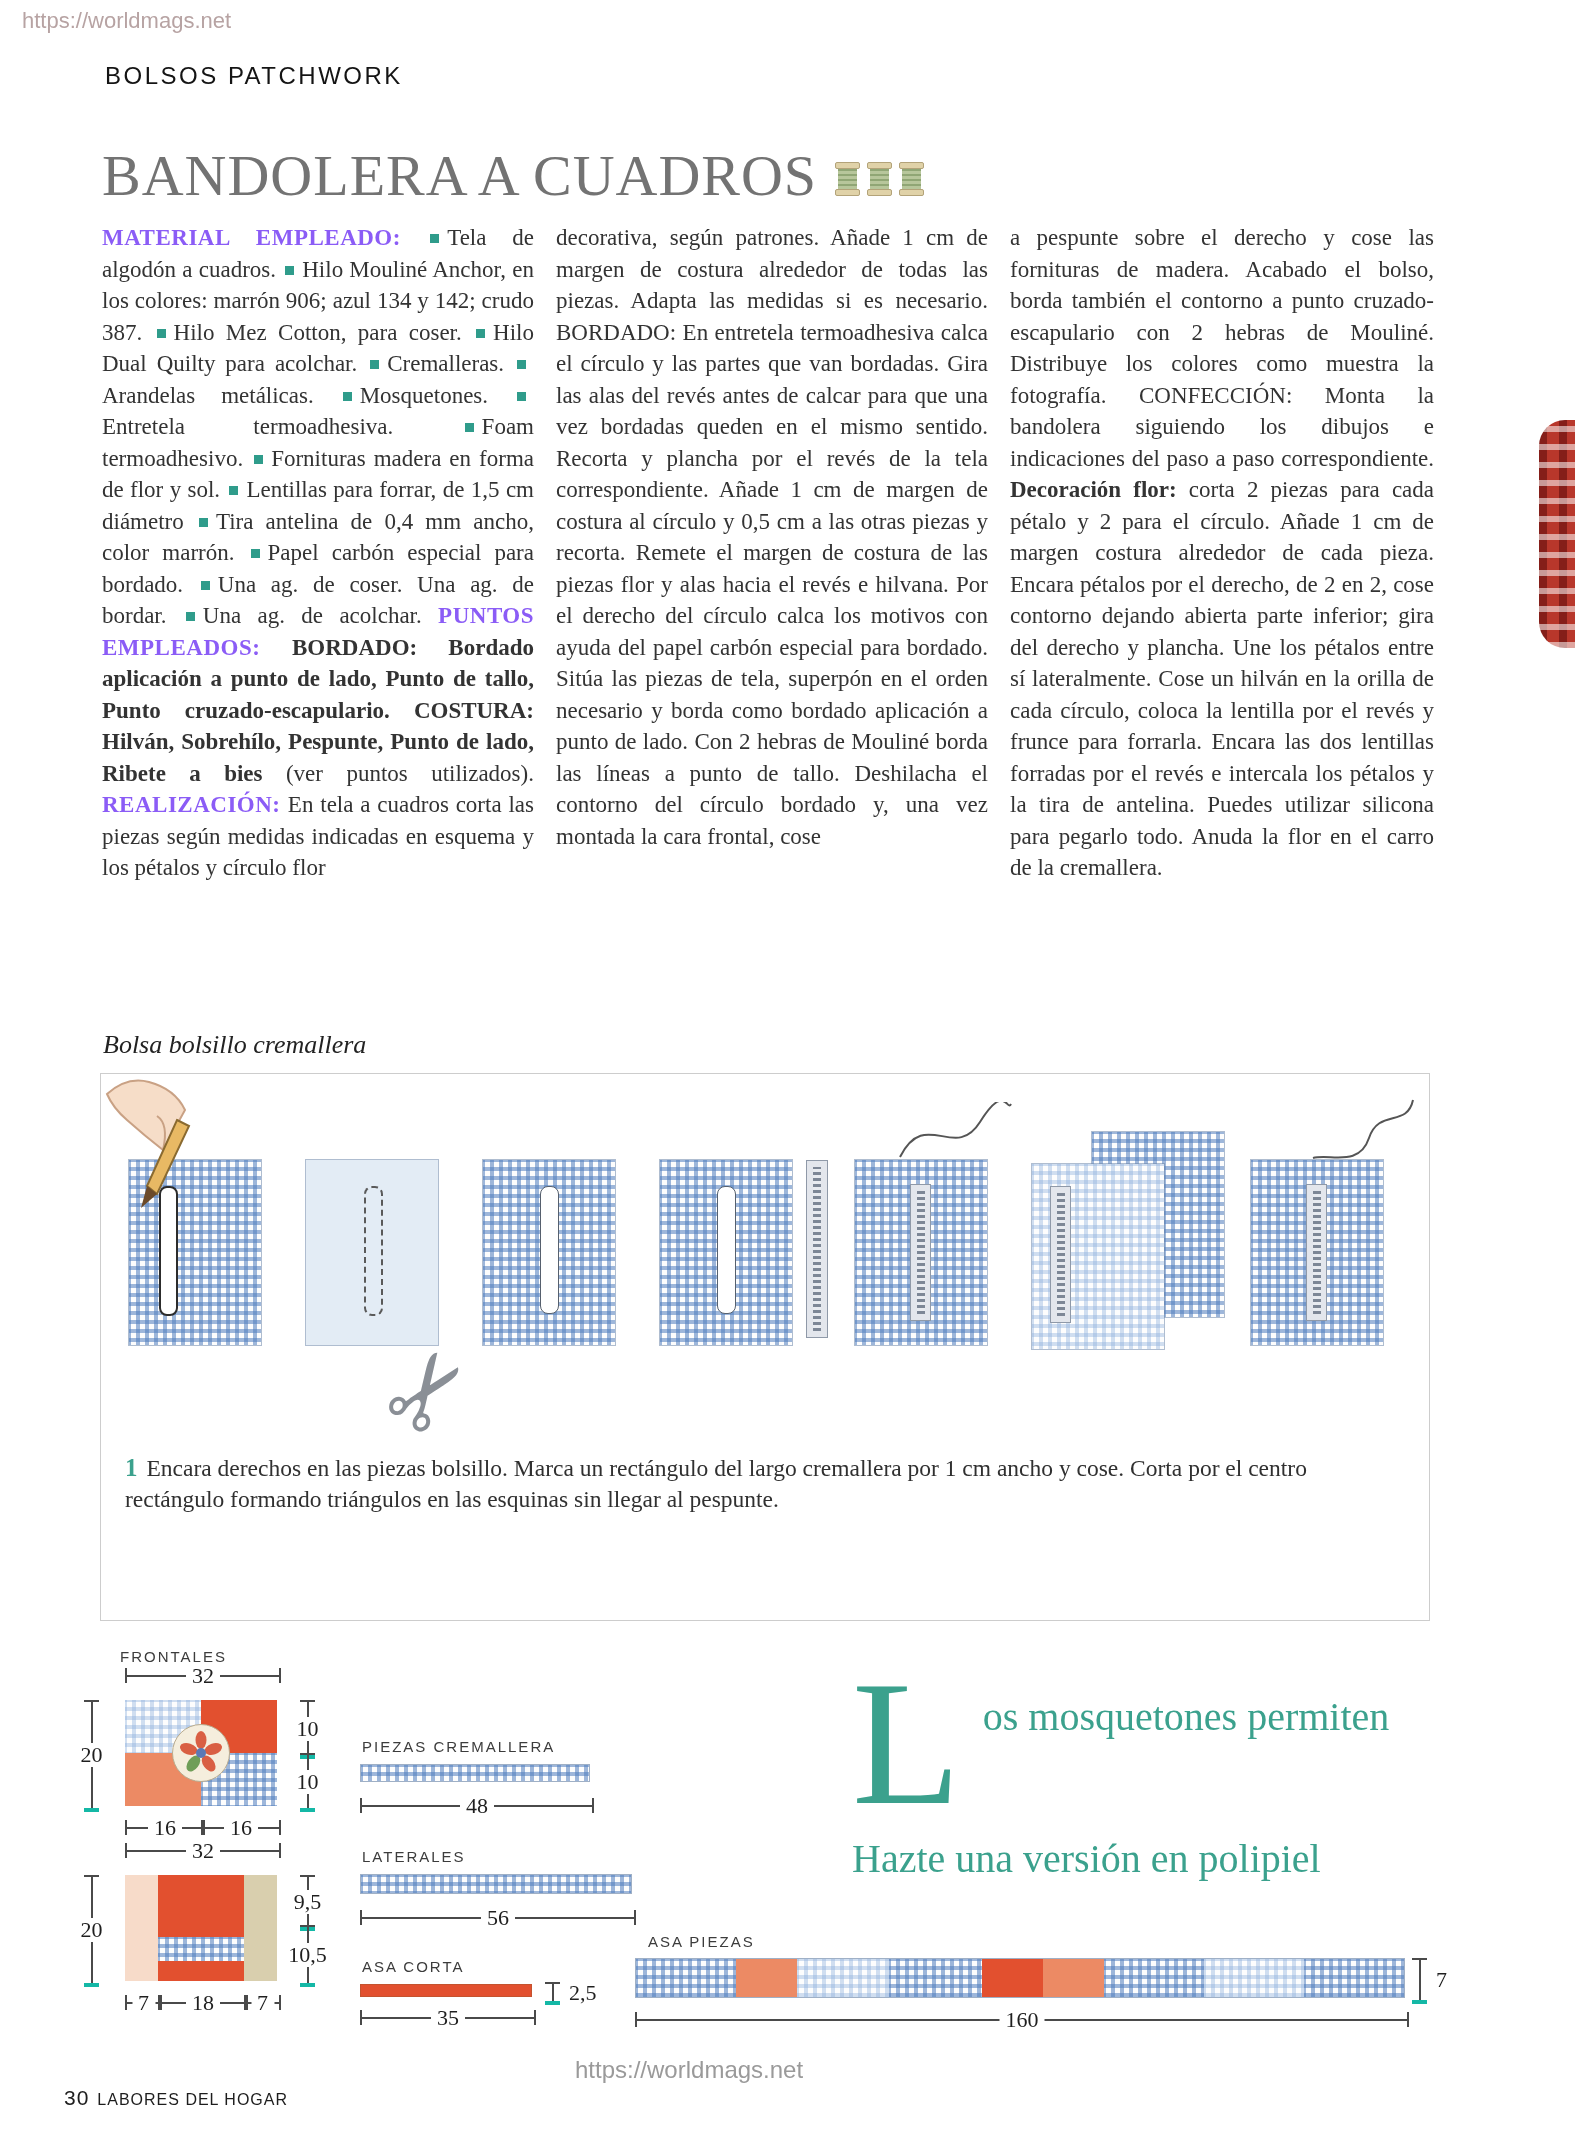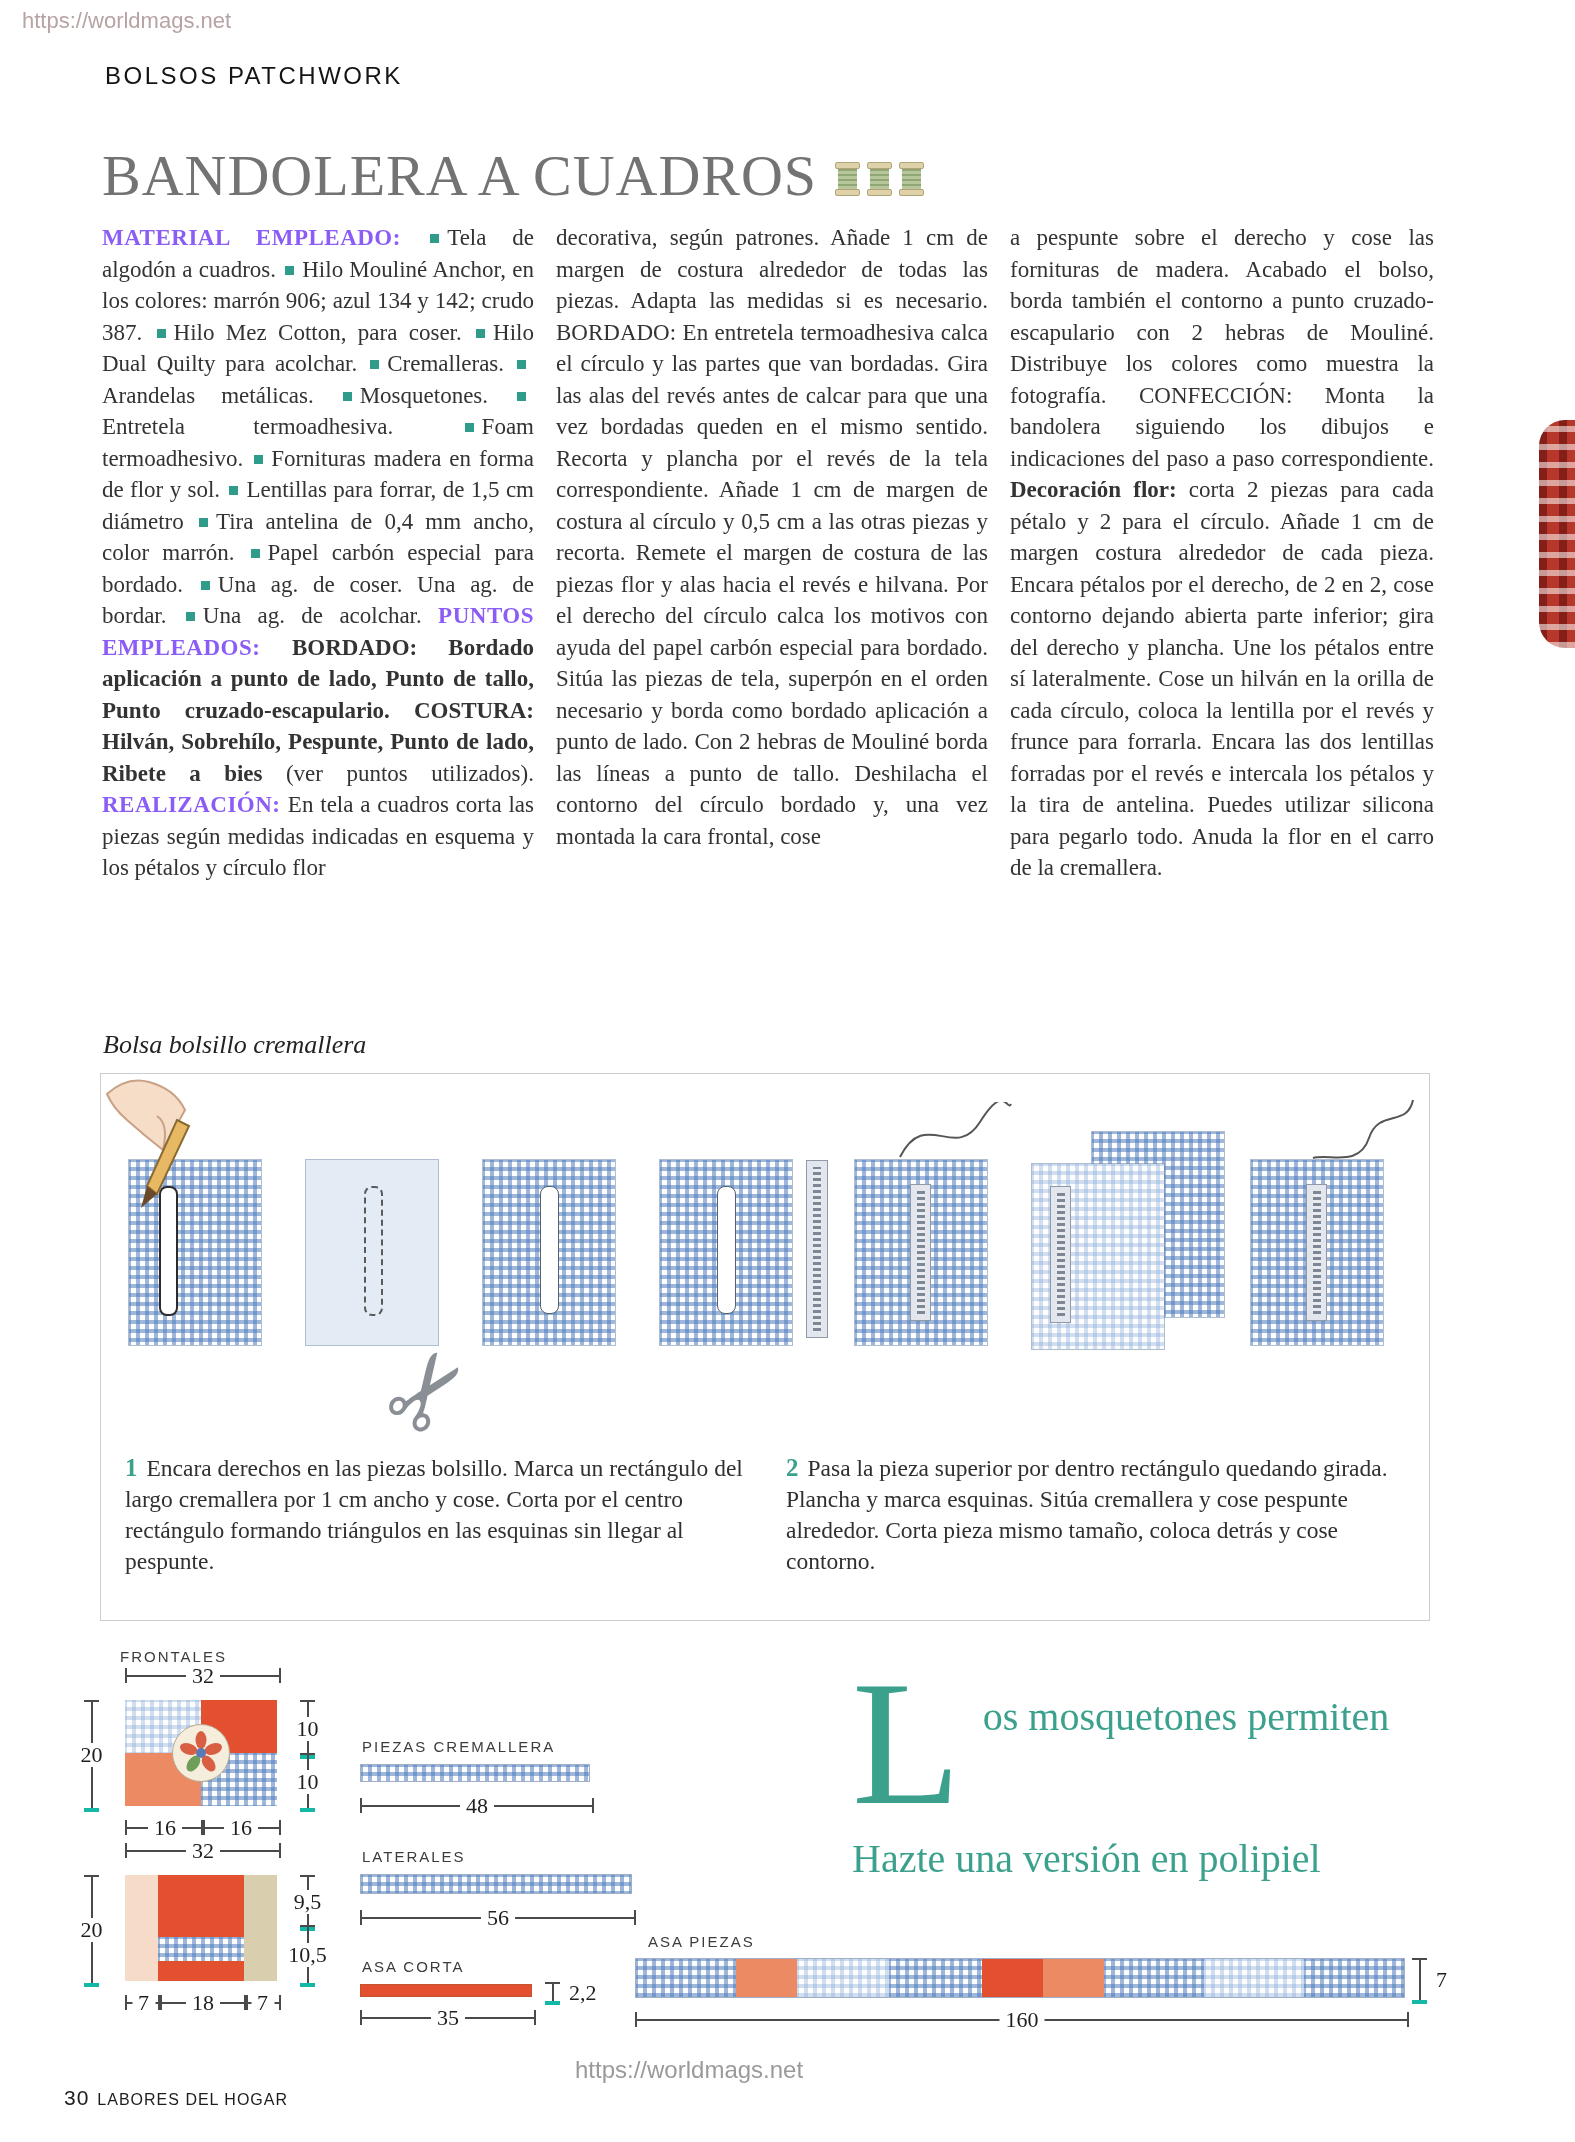--- a/index.html
+++ b/index.html
@@ -204,23 +204,20 @@
         <div class="zip zip-in"></div>
       </div>
     </div>
 
   </div>
 
   <div class="steps">
     <div class="step">
       <span class="step-num">1</span><span>Encara derechos en las piezas bolsillo. Marca un rectángulo del largo cremallera por 1 cm ancho y cose. Corta por el centro rectángulo formando triángulos en las esquinas sin llegar al pespunte.</span>
     </div>
-    <div class="step">
-      <span class="step-num">2</span><span>Pasa la pieza superior por dentro rectángulo quedando girada. Plancha y marca esquinas. Sitúa cremallera y cose pespunte alrededor. Corta pieza mismo tamaño, coloca detrás y cose contorno.</span>
-    </div>
   </div>
 </div>
 
 <div class="dlabel" style="left:120px;top:1648px;">FRONTALES</div>
 
 <div class="mh" style="left:125px;top:1668px;width:152px;">
     <span class="lab">32</span>
   </div>
 <div class="mv" style="left:84px;top:1700px;height:106px;">
     <span class="lab">20</span>
@@ -289,21 +286,21 @@
 
 <div class="dlabel" style="left:362px;top:1848px;">LATERALES</div>
 <div class="fstrip gingham" style="left:360px;top:1874px;width:272px;height:20px;"></div>
 <div class="mh" style="left:360px;top:1910px;width:272px;">
     <span class="lab">56</span>
   </div>
 
 <div class="dlabel" style="left:362px;top:1958px;">ASA CORTA</div>
 <div class="fstrip c-orange" style="left:360px;top:1984px;width:172px;height:13px;border-color:#c4532f;"></div>
 <div class="mv" style="left:545px;top:1982px;height:17px;">
-    <span class="lab lab-side">2,2</span>
+    <span class="lab lab-side">2,5</span>
   </div>
 <div class="mh" style="left:360px;top:2010px;width:172px;">
     <span class="lab">35</span>
   </div>
 
 <div class="dlabel" style="left:648px;top:1933px;">ASA PIEZAS</div>
 <div class="al-strip">
     <div class="seg seg-g" style="width: 13%;"></div>
     <div class="seg seg-salmon" style="width: 8%;"></div>
     <div class="seg seg-light" style="width: 12%;"></div>

